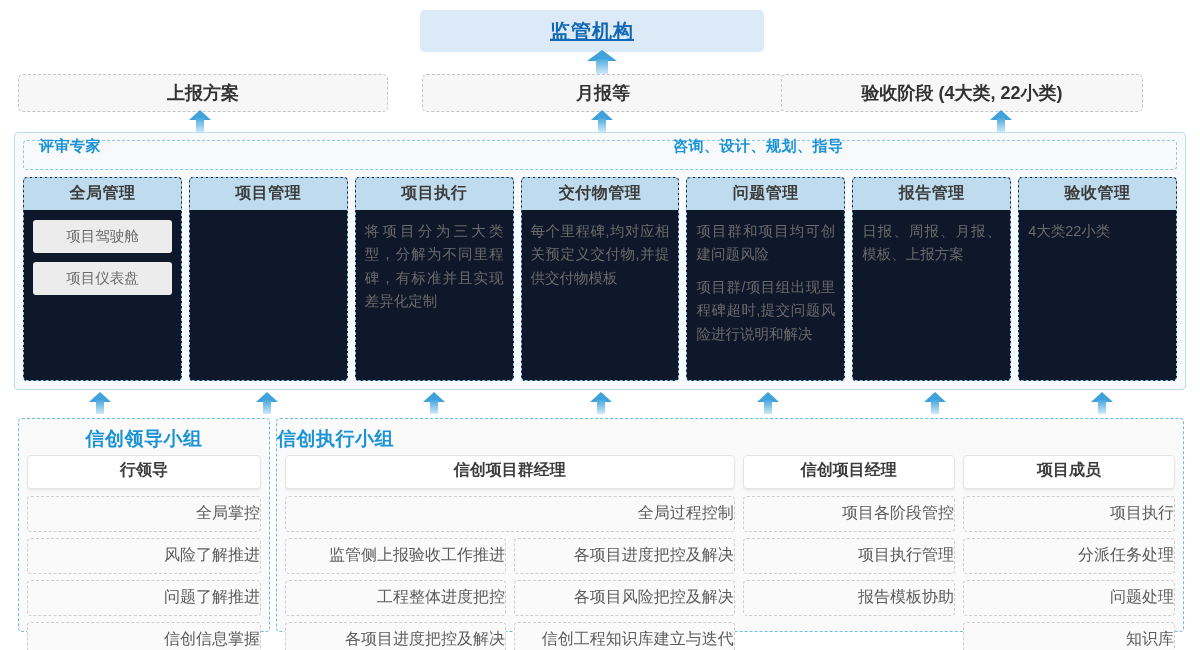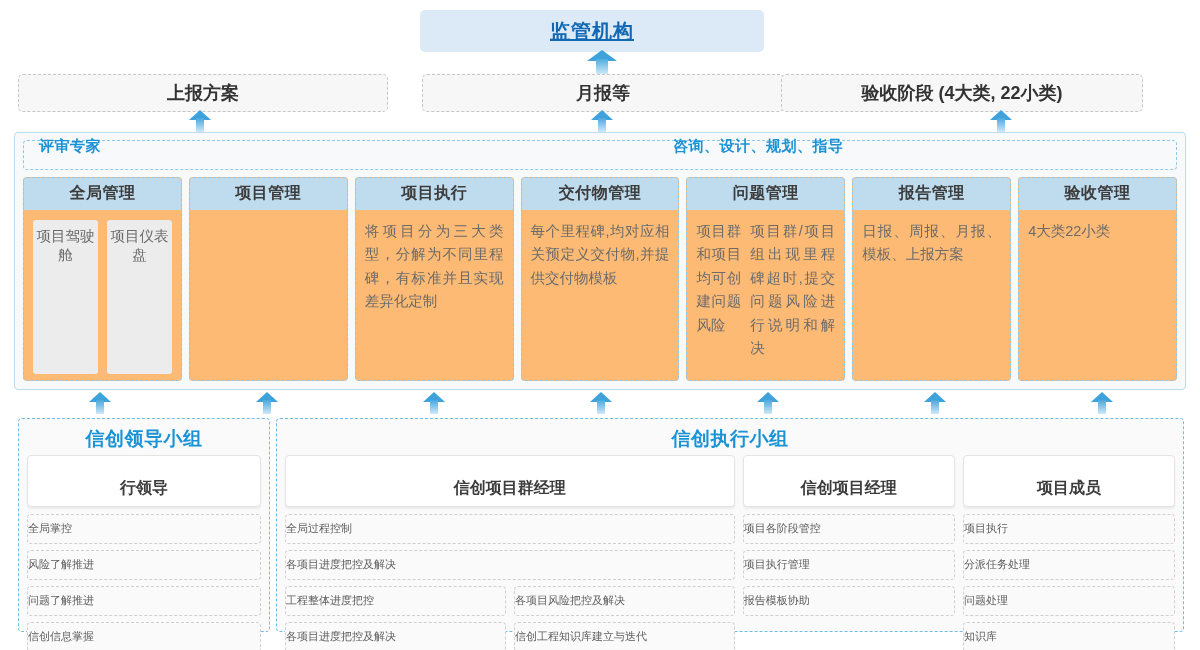--- a/index.html
+++ b/index.html
@@ -134,40 +134,40 @@
     top: 44px;
     right: 8px;
     bottom: 8px;
     display: flex;
     gap: 7px;
   }
   .col {
     flex: 1;
     border: 1px dashed #8fc8e8;
     border-radius: 4px;
-    background: #fdba74;
+    background: #0f172a;
     box-sizing: border-box;
     display: flex;
     flex-direction: column;
     overflow: hidden;
   }
   .col-head {
     background: #bfdcee;
     text-align: center;
     font-size: 16px;
     font-weight: bold;
     color: #3c3c3c;
     padding: 5px 0 6px;
     letter-spacing: 0.5px;
   }
   .col-body {
     flex: 1;
     padding: 10px 9px 6px;
     display: flex;
-    flex-direction: row;
+    flex-direction: column;
     gap: 9px;
   }
   .col-text {
     font-size: 14.5px;
     line-height: 1.62;
     color: #6b6b6b;
     text-align: justify;
     text-align-last: left;
   }
   .pill {
@@ -198,53 +198,53 @@
   .team-title {
     position: absolute;
     top: 7px;
     font-size: 19px;
     font-weight: bold;
     color: #1a93d6;
     letter-spacing: 0.5px;
     white-space: nowrap;
   }
   #team-leader .team-title { left: 0; right: 0; text-align: center; }
-  #team-exec  .team-title  { left: 0; right: 0; text-align: center; }
+  #team-exec  .team-title  { left: 0; right: 0; }
 
   .role-cols {
     position: absolute;
     left: 8px;
     right: 8px;
     top: 36px;
     bottom: 8px;
     display: flex;
     gap: 8px;
   }
   .role-col { display: flex; flex-direction: column; }
   .role-head {
     background: #ffffff;
     border: 1px solid #e4e4e4;
     border-radius: 4px;
     box-shadow: 0 2px 2px rgba(0,0,0,0.06);
     text-align: center;
     font-size: 16px;
     font-weight: bold;
     color: #3c3c3c;
-    padding: 22px 0 7px;
+    padding: 4px 0 7px;
     margin-bottom: 7px;
   }
   .role-items { display: flex; flex-direction: column; gap: 6px; flex: 1; }
   .role-row { display: flex; gap: 8px; }
   .role-row > * { flex: 1; }
   .item {
     border: 1px dashed #cfcfcf;
     border-radius: 4px;
     background: #fafafa;
-    text-align: left;
-    font-size: 11px;
+    text-align: right;
+    font-size: 16px;
     color: #5c5c5c;
     padding: 6px 0 7px;
     box-sizing: border-box;
   }
   .item.wide { flex: 1; }
 </style>
 </head>
 <body>
 
 <div class="page">
@@ -387,20 +387,21 @@
 
   <div class="team" id="team-exec">
     <div class="team-title">信创执行小组</div>
     <div class="role-cols">
 
       <div class="role-col" style="flex:2.12;">
         <div class="role-head">信创项目群经理</div>
         <div class="role-items">
           <div class="item wide">全局过程控制</div>
           <div class="role-row">
+            <div class="item">监管侧上报验收工作推进</div>
             <div class="item">各项目进度把控及解决</div>
           </div>
           <div class="role-row">
             <div class="item">工程整体进度把控</div>
             <div class="item">各项目风险把控及解决</div>
           </div>
           <div class="role-row">
             <div class="item">各项目进度把控及解决</div>
             <div class="item">信创工程知识库建立与迭代</div>
           </div>

